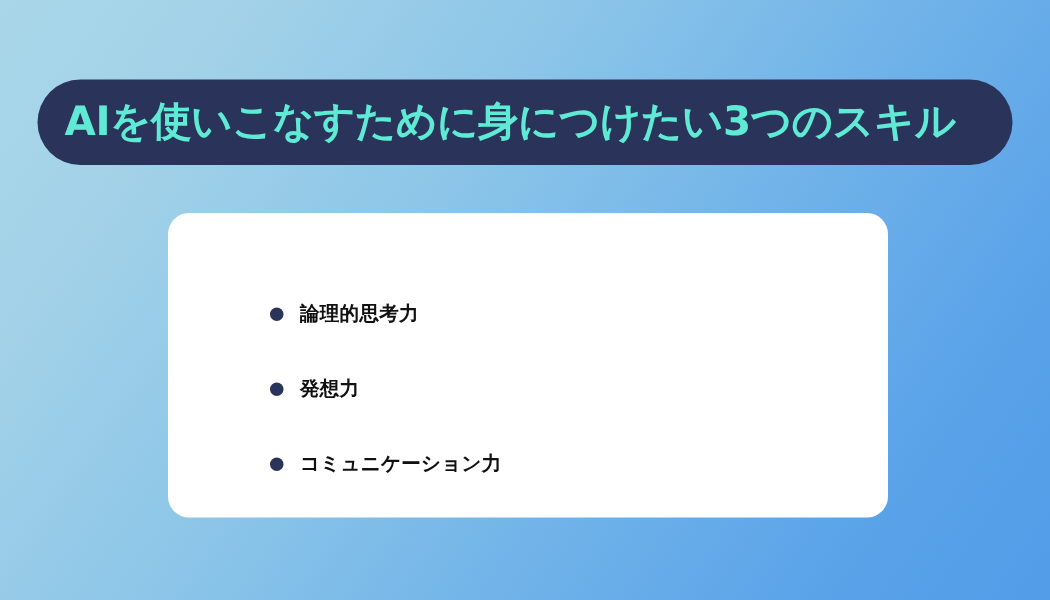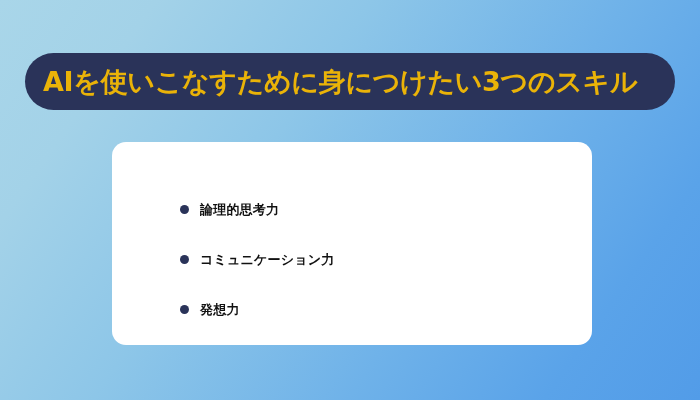--- a/index.html
+++ b/index.html
@@ -35,21 +35,21 @@
     width: 650px;
     height: 57px;
     background: #2a3359;
     border-radius: 28.5px;
     display: flex;
     align-items: center;
     box-sizing: border-box;
     padding: 0 18px;
   }
   #title-text {
-    color: #eab308;
+    color: #5eead4;
     font-size: 27px;
     font-weight: bold;
     letter-spacing: -0.3px;
     line-height: 1;
     white-space: nowrap;
   }
 
   
   #content-card {
     position: absolute;
@@ -103,24 +103,24 @@
   <div id="content-card">
     <ul id="skill-list">
 
       <li class="skill-item">
         <span class="bullet-dot"></span>
         <span class="skill-label">論理的思考力</span>
       </li>
 
       <li class="skill-item">
         <span class="bullet-dot"></span>
-        <span class="skill-label">コミュニケーション力</span>
+        <span class="skill-label">発想力</span>
       </li>
 
       <li class="skill-item">
         <span class="bullet-dot"></span>
-        <span class="skill-label">発想力</span>
+        <span class="skill-label">コミュニケーション力</span>
       </li>
 
     </ul>
   </div>
 
 </div>
 
 </body></html>

